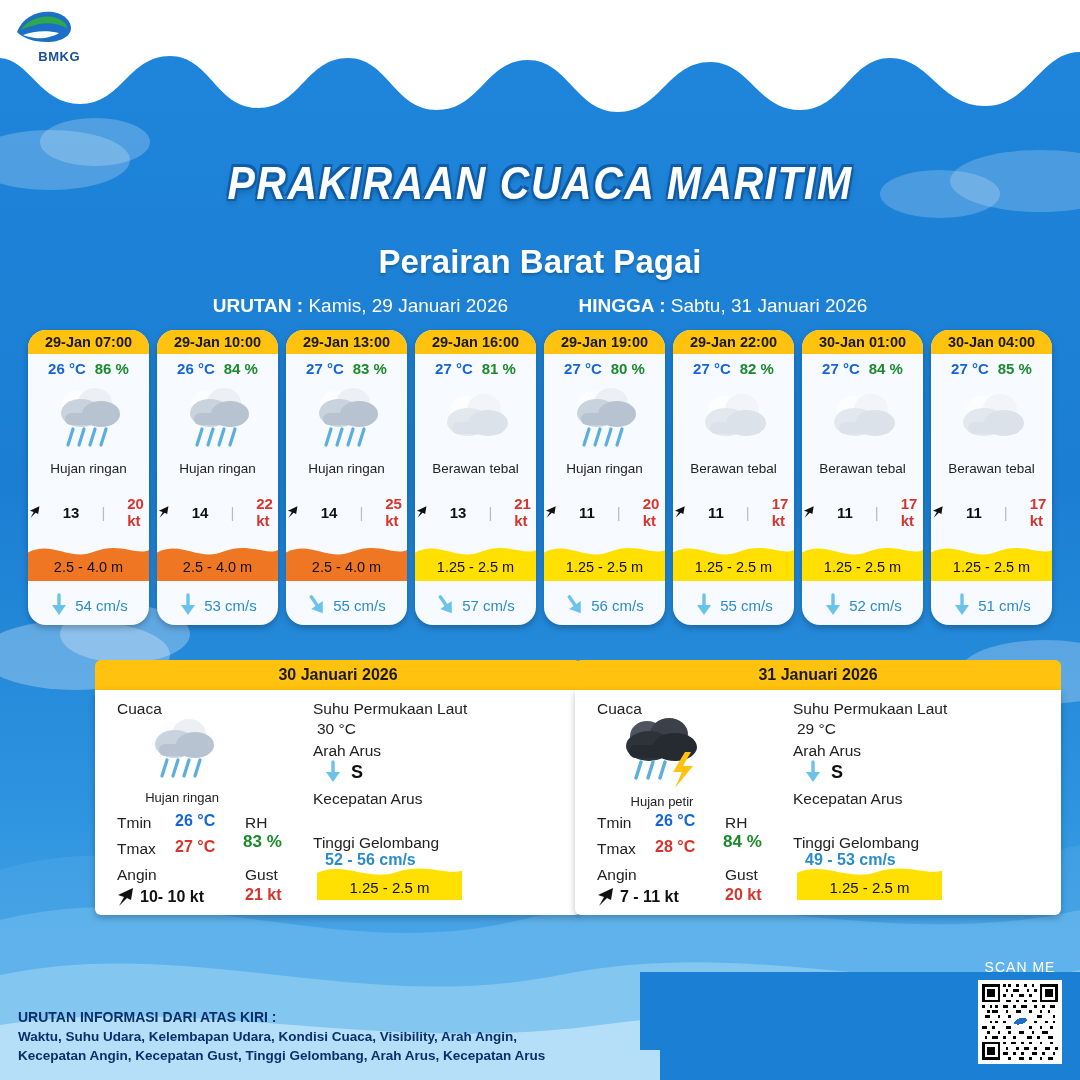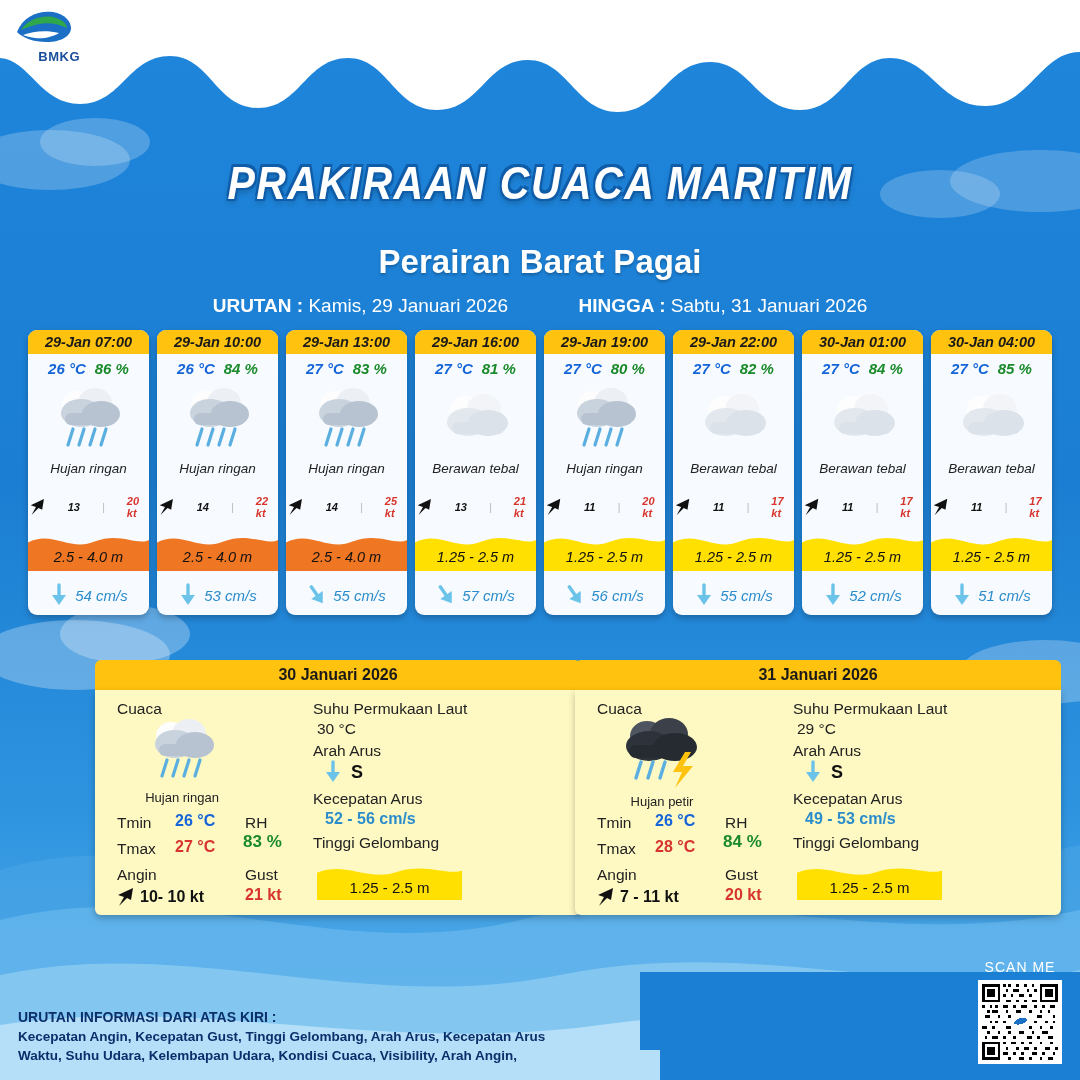--- a/index.html
+++ b/index.html
@@ -34,50 +34,50 @@
     transform:scaleY(1.12);
   }
   #sub-title { font-size:33px; font-weight:bold; color:#fff; margin-top:36px; text-shadow:0 2px 3px rgba(0,0,0,.25); }
   #valid-row { margin-top:14px; font-size:19px; color:#fff; }
   #valid-row b { font-weight:bold; }
   .valid-gap { display:inline-block; width:60px; }
 
   
   #cards { position:absolute; top:330px; left:28px; width:1024px; display:flex; gap:8px; z-index:6; }
   .card {
-    width:121px; background:#f7fbff; border-radius:9px; overflow:hidden;
-    box-shadow:0 3px 6px rgba(0,0,0,.25); display:flex; flex-direction:column;font-style:italic;
+    width:121px; background:#f7fbff; border-radius:18px; overflow:hidden;
+    box-shadow:0 3px 6px rgba(0,0,0,.25); display:flex; flex-direction:column;
   }
   .card-time { background:#ffc20e; color:#1a1a1a; font-size:14.5px; font-weight:bold; text-align:center; padding:4px 0 4px; }
   .card-tr { display:flex; justify-content:center; gap:9px; padding:6px 0 2px; }
   .c-temp { color:#1565d8; font-size:15px; font-weight:bold; }
   .c-rh { color:#1a8a2a; font-size:15px; font-weight:bold; }
   .card-icon { height:80px; display:flex; align-items:center; justify-content:center; }
   .card-cond { text-align:center; font-size:13.5px; color:#222; padding:2px 2px 0; min-height:20px; }
-  .card-wind { display:flex; align-items:center; justify-content:center; gap:22px; padding:16px 0 10px; font-size:11px; font-weight:bold; }
+  .card-wind { display:flex; align-items:center; justify-content:center; gap:22px; padding:16px 0 10px; font-size:15px; font-weight:bold; }
   .c-wspd { color:#111; }
   .c-sep { color:#bbb; font-weight:normal; }
   .c-gust { color:#d6342c; }
   .card-wave { position:relative; height:42px; }
   .wave-label { position:absolute; left:0; right:0; bottom:6px; text-align:center; font-size:14.5px; color:#111; }
   .card-curr { display:flex; align-items:center; justify-content:center; gap:6px; padding:12px 0 8px; font-size:15px; color:#2b8ccc; }
 
   
   .day-panel { position:absolute; width:486px; z-index:6; }
   #day1 { left:95px; top:660px; }
   #day2 { left:575px; top:660px; }
   .day-head { background:#ffc20e; border-radius:6px 6px 0 0; text-align:center; font-weight:bold; font-size:16px; color:#1a1a1a; padding:6px 0; }
-  .day-body { background:#fef9c3; border-radius:0 0 6px 6px; box-shadow:0 3px 7px rgba(0,0,0,.25); height:225px; position:relative; }
+  .day-body { background:#ffffff; border-radius:0 0 6px 6px; box-shadow:0 3px 7px rgba(0,0,0,.25); height:225px; position:relative; }
   .dl { position:absolute; }
   .lbl { font-size:15.5px; color:#222; }
   .val-blue { color:#1565d8; font-weight:bold; font-size:16px; }
   .val-red { color:#d6342c; font-weight:bold; font-size:16px; }
   .val-green { color:#1a8a2a; font-weight:bold; font-size:17px; }
   .val-dark { color:#111; font-weight:bold; font-size:16px; }
-  .val-cyan { color:#2b8ccc; font-weight:bold; font-size:16px; }
+  .val-cyan { color:#2b8ccc; font-weight:bold; font-size:16px;margin-top:41px; }
   .cond-small { font-size:13px; color:#222; text-align:center; }
   .wave-box { position:relative; width:145px; height:40px; }
 
   
   #footer-note { position:absolute; left:18px; bottom:14px; z-index:7; color:#0b2f6b; font-size:13.5px; line-height:1.45; font-weight:bold; }
   #footer-note .ftitle { font-size:14px; }
   #scan { position:absolute; right:18px; bottom:16px; z-index:7; text-align:center; }
   #scan .scan-label { color:#fff; font-size:14px; letter-spacing:1px; margin-bottom:5px; }
   .qr { width:84px; height:84px; background:#fff; padding:4px; }
 </style>
@@ -588,22 +588,22 @@
         <svg width="145" height="40" viewBox="0 0 145 40" preserveAspectRatio="none">
     <path d="M0,12.8 C29,0.8 50.75,22 79.75,12 C108.75,2.4 130.5,16 145,10.4 L145,40 L0,40 Z" fill="#ffe000"></path>
   </svg>
         <div style="position:absolute; left:0; right:0; bottom:4px; text-align:center; font-size:15px; color:#111;">1.25 - 2.5 m</div>
       </div>
     </div>
   </div>
 
 <div id="footer-note">
   <div class="ftitle">URUTAN INFORMASI DARI ATAS KIRI :</div>
+  <div>Waktu, Suhu Udara, Kelembapan Udara, Kondisi Cuaca, Visibility, Arah Angin,</div>
   <div>Kecepatan Angin, Kecepatan Gust, Tinggi Gelombang, Arah Arus, Kecepatan Arus</div>
-  <div>Waktu, Suhu Udara, Kelembapan Udara, Kondisi Cuaca, Visibility, Arah Angin,</div>
 </div>
 
 <div id="scan">
   <div class="scan-label">SCAN ME</div>
   <div class="qr">
     <svg width="76" height="76" viewBox="0 0 29 29" shape-rendering="crispEdges">
       <rect width="29" height="29" fill="#fff"></rect>
       <g fill="#000">
         <rect x="0" y="0" width="7" height="1"></rect>
           <rect x="0" y="6" width="7" height="1"></rect>

